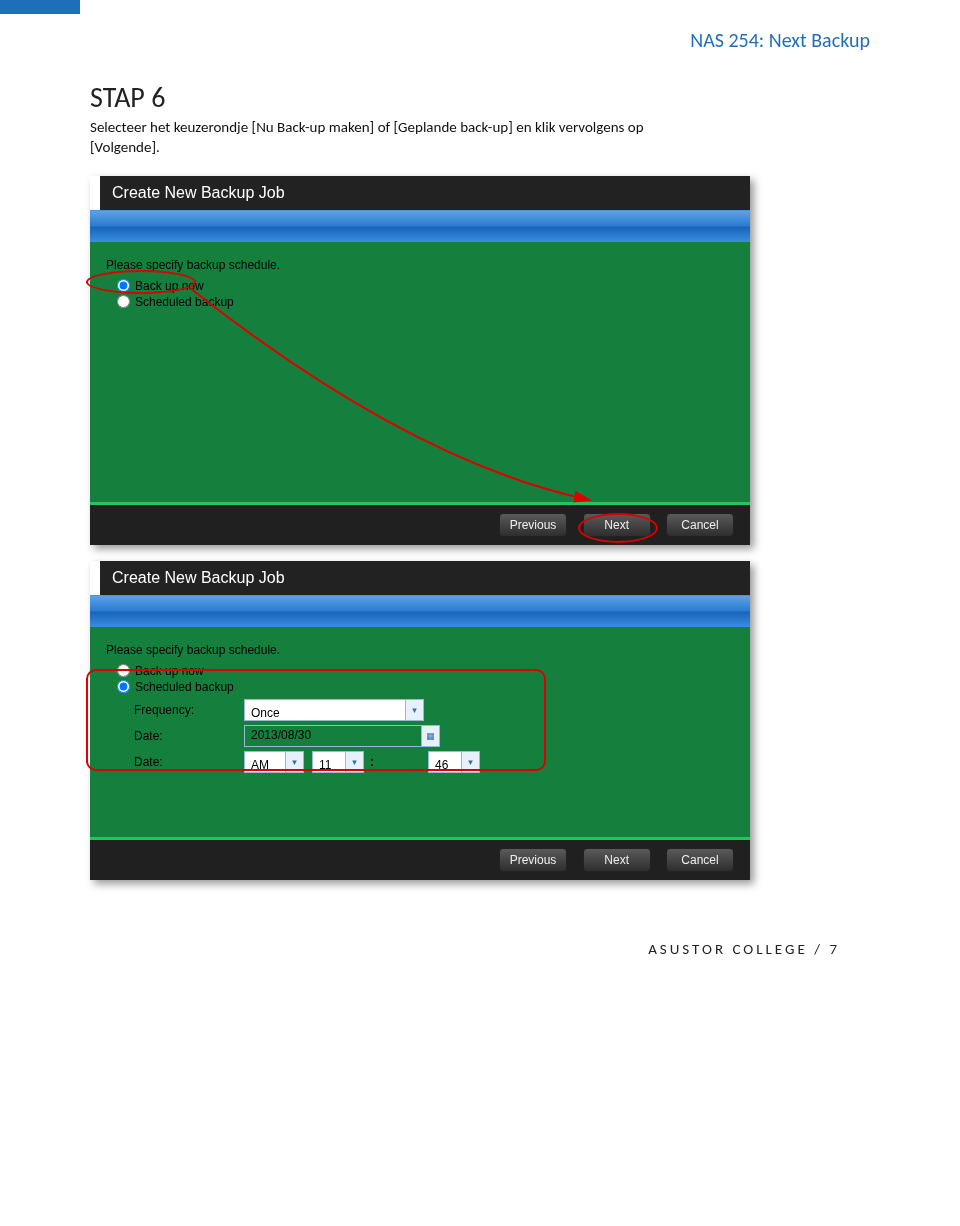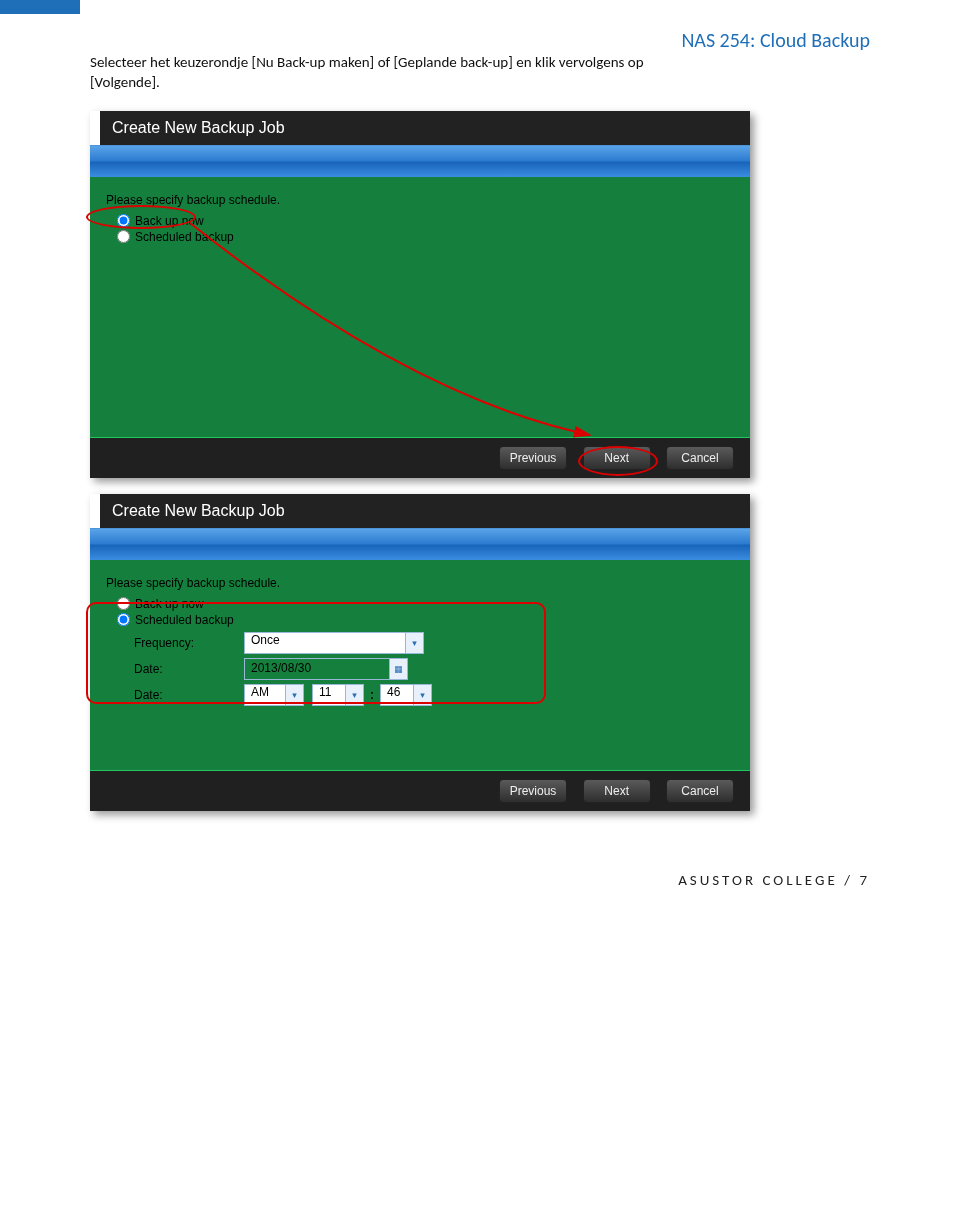--- a/index.html
+++ b/index.html
@@ -16,43 +16,44 @@
   .dialog-bluebar { height: 32px; background: linear-gradient(to bottom, #5aa3e8 0%, #2b7bd0 48%, #1864ba 52%, #3a8de0 100%); border-top: 1px solid #4a94da; }
   .dialog-body { background: #15803d; padding: 16px; position: relative; }
   .radio-group { margin-top: 6px; }
   .radio-row { display: flex; align-items: center; padding: 1px 0; margin-left: 11px; }
   .radio-row input { margin: 0 5px 0 0; }
 
   .red-circle { position: absolute; border: 2px solid #d00; border-radius: 50%; }
   .red-box { position: absolute; border: 2px solid #d00; border-radius: 10px; }
   .arrow-svg { position: absolute; top: 0; left: 0; pointer-events: none; }
 
-  .dialog-footer { background: #202020; padding: 8px 16px; text-align: right; border-top: 1px solid #22c55e; }
+  .dialog-footer { background: #202020; padding: 8px 16px; text-align: right; border-top: 3px solid #22c55e; }
   .dlg-btn { display: inline-block; min-width: 68px; text-align: center; padding: 4px 10px; margin-left: 12px; font-size: 12px; color: #eee; background: linear-gradient(to bottom, #5a5a5a, #2e2e2e); border: 1px solid #222; border-radius: 4px; cursor: pointer; }
 
   .field-row { display: flex; align-items: center; margin: 4px 0 4px 28px; }
   .field-label { width: 110px; font-size: 12px; }
-  .select { display: inline-flex; align-items: flex-start; justify-content: space-between; border: 1px solid #99b8d8; height: 22px; font-size: 12px; padding: 0 0 0 6px; background: #fff; }
+  .select { display: inline-flex; align-items: flex-end; justify-content: space-between; border: 1px solid #99b8d8; height: 22px; font-size: 12px; padding: 0 0 0 6px; background: #fff; }
   .select .caret, .date-caret { width: 18px; height: 20px; display: inline-flex; align-items: center; justify-content: center; background: #e8f1fb; border-left: 1px solid #99b8d8; color: #2a6fb5; font-size: 9px; }
   .date-field { display: inline-flex; border: 1px solid #99b8d8; height: 22px; }
   .date-text { padding: 2px 6px; font-size: 12px; }
   .time-sep { margin: 0 6px; font-weight: bold; }
 
   .dialog-body.h-tall-1 { height: 260px; }
   .dialog-body.h-tall-2 { height: 210px; }
 
-  .footer { text-align: right; font-size: 15px; letter-spacing: 3px; color: #222; padding: 30px 90px 20px 0; }
+  .footer { text-align: right; font-size: 15px; letter-spacing: 3px; color: #222; padding: 30px 120px 20px 0; }
 </style>
 </head>
 <body>
 
 <div class="header-bar"></div>
-<div class="header-title">NAS 254: Cloud Backup</div>
+<div class="header-title">NAS 254: Next Backup</div>
 
 <div class="page">
+  <div class="step-title">STAP 6</div>
   <div class="body-text">
     <span>Selecteer het keuzerondje </span><span class="bold">[Nu Back-up maken]</span><span> of </span><span class="bold">[Geplande back-up]</span><span> en klik vervolgens op </span><br>
     <span class="bold">[Volgende]</span><span>.</span>
   </div>
 
   <div class="dialog">
     <div class="dialog-titlebar">Create New Backup Job</div>
     <div class="dialog-bluebar"></div>
     <div class="dialog-body h-tall-1">
       <div>Please specify backup schedule.</div>
@@ -103,37 +104,37 @@
 
       <div class="field-row">
         <div class="field-label">Frequency:</div>
         <div class="select" style="width:180px;">
           <span>Once</span>
             <span class="caret">▾</span>
         </div>
       </div>
       <div class="field-row">
         <div class="field-label">Date:</div>
-        <div class="date-field" style="width:164px;">
+        <div class="date-field" style="width:196px;">
           <span class="date-text" style="flex:1;">2013/08/30</span>
           <span class="date-caret">▦</span>
         </div>
       </div>
       <div class="field-row">
         <div class="field-label">Date:</div>
         <div class="select" style="width:60px;">
           <span>AM</span>
             <span class="caret">▾</span>
         </div>
         <div class="select" style="width:52px; margin-left:8px;">
           <span>11</span>
             <span class="caret">▾</span>
         </div>
         <span class="time-sep">:</span>
-        <div class="select" style="width:52px;">
+        <div class="select" style="width:52px;margin-left:48px;">
           <span>46</span>
             <span class="caret">▾</span>
         </div>
       </div>
 
       <div class="red-box" style="left:-4px; top:42px; width:460px; height:102px;"></div>
     </div>
     <div class="dialog-footer">
       <span class="dlg-btn">Previous</span>
       <span class="dlg-btn">Next</span>

